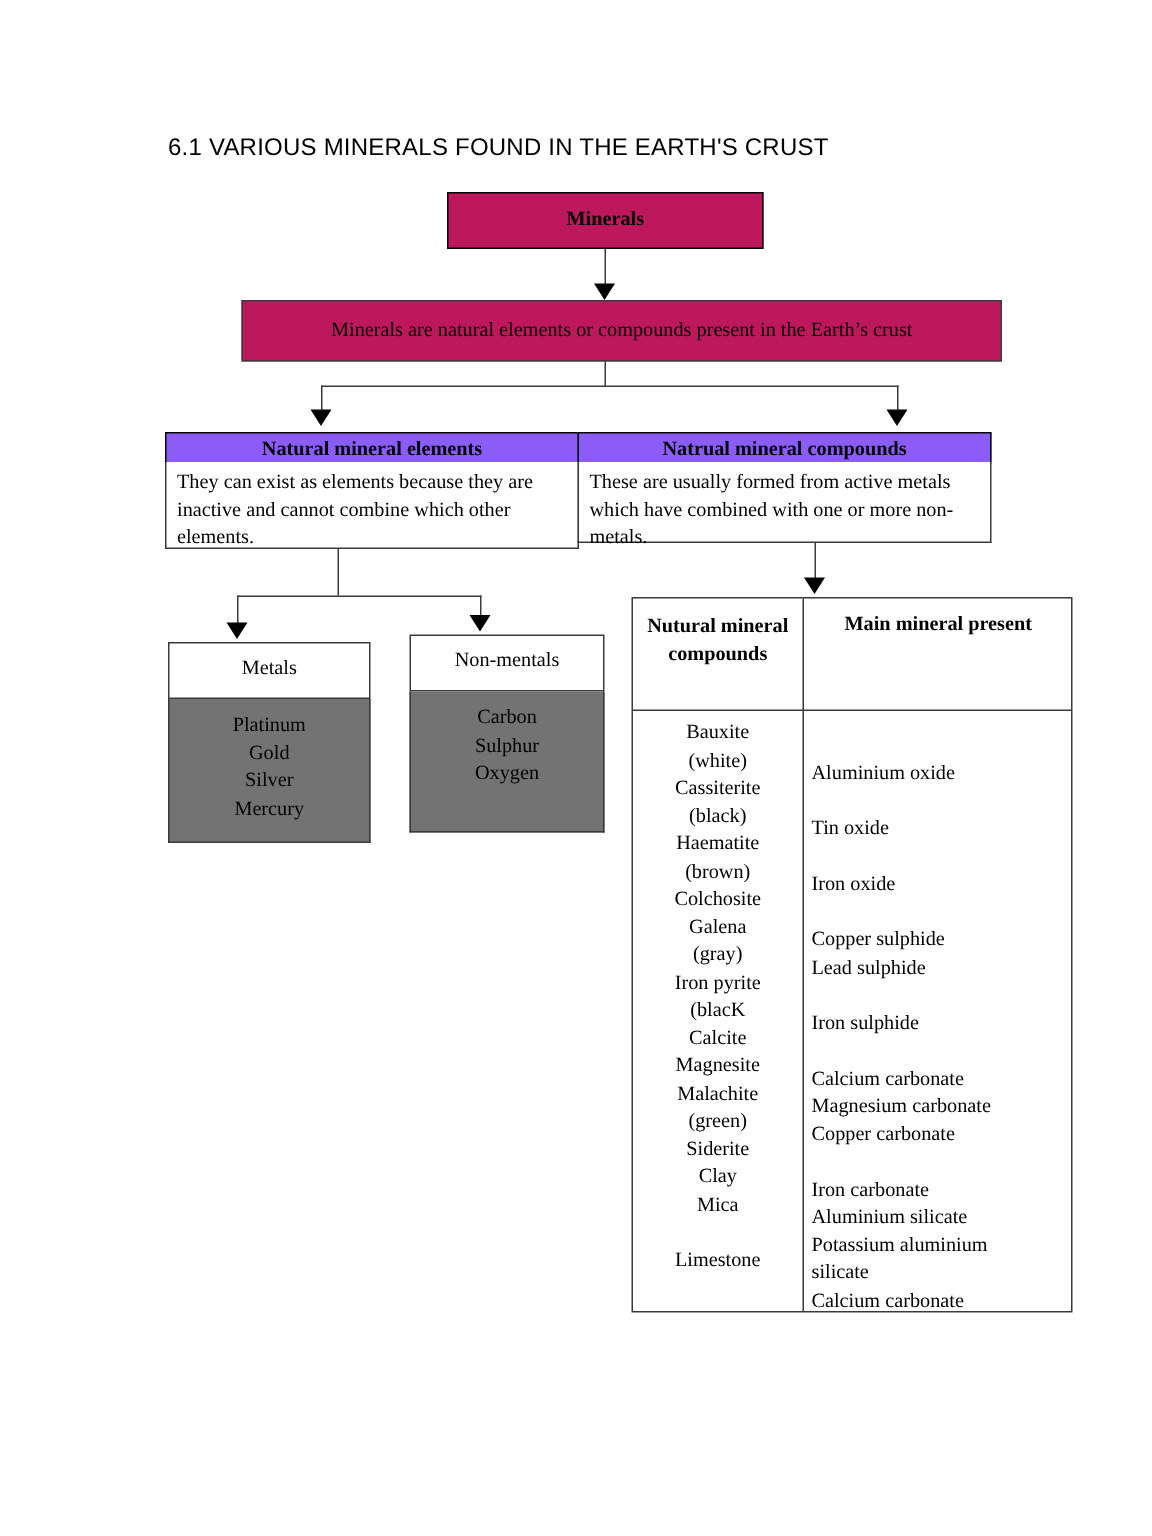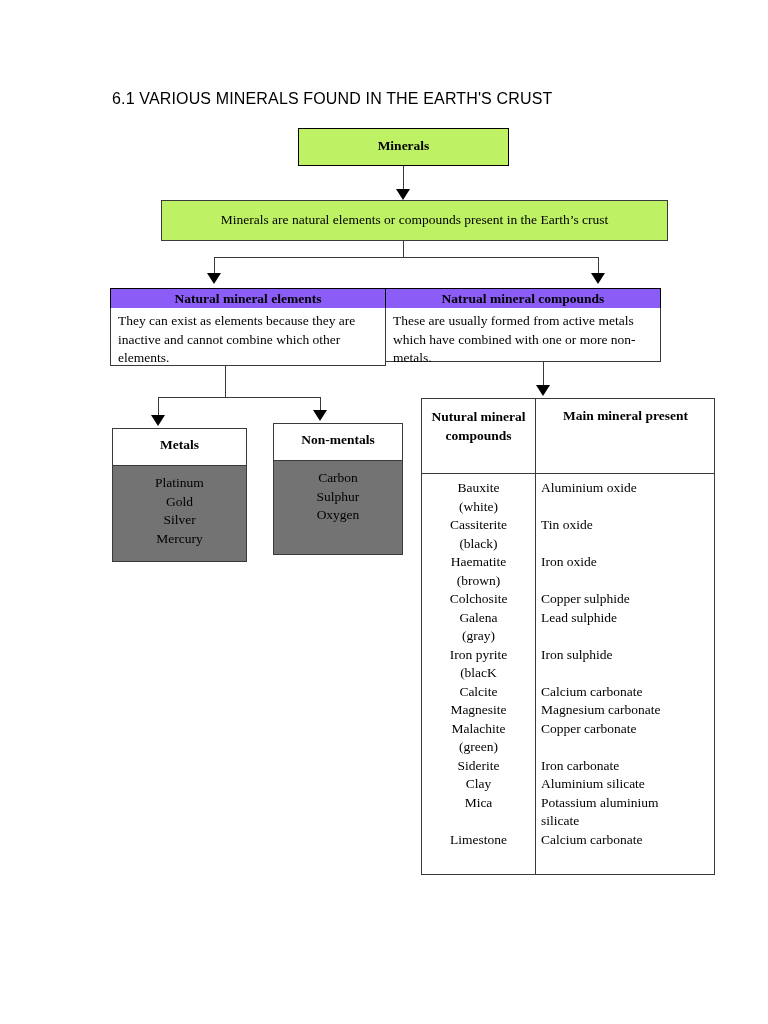--- a/index.html
+++ b/index.html
@@ -33,21 +33,21 @@
     font-size: 16px;
     letter-spacing: 0.15px;
     white-space: nowrap;
   }
 
   
   .box {
     position: absolute;
     box-sizing: border-box;
     border: 1px solid #3a3a3a;
-    background: #bef264;
+    background: #be185d;
   }
   .box-strong {
     border: 1px solid #000000;
   }
 
   
   .node-minerals {
     left: 298px;
     top: 128px;
     width: 211px;
@@ -114,21 +114,21 @@
     box-sizing: border-box;
     position: absolute;
     border: 1px solid #3a3a3a;
     background: #ffffff;
   }
   .leaf-head .lbl {
     position: absolute;
     left: 0; right: 0;
     top: 8px;
     text-align: center;
-    font-weight: bold;
+    font-weight: normal;
     font-size: 13.5px;
   }
   .leaf-body {
     box-sizing: border-box;
     position: absolute;
     border: 1px solid #3a3a3a;
     border-top: none;
     background: #737373;
     text-align: center;
     font-size: 13.5px;
@@ -208,20 +208,21 @@
     white-space: nowrap;
   }
   .trow .c2 {
     position: absolute;
     left: 119px;
     width: 172px;
     text-align: left;
     font-size: 13.5px;
     line-height: 18.5px;
     white-space: nowrap;
+    margin-top: 27px;
   }
 
   
   .vline {
     position: absolute;
     width: 1px;
     background: #3a3a3a;
   }
   .hline {
     position: absolute;

